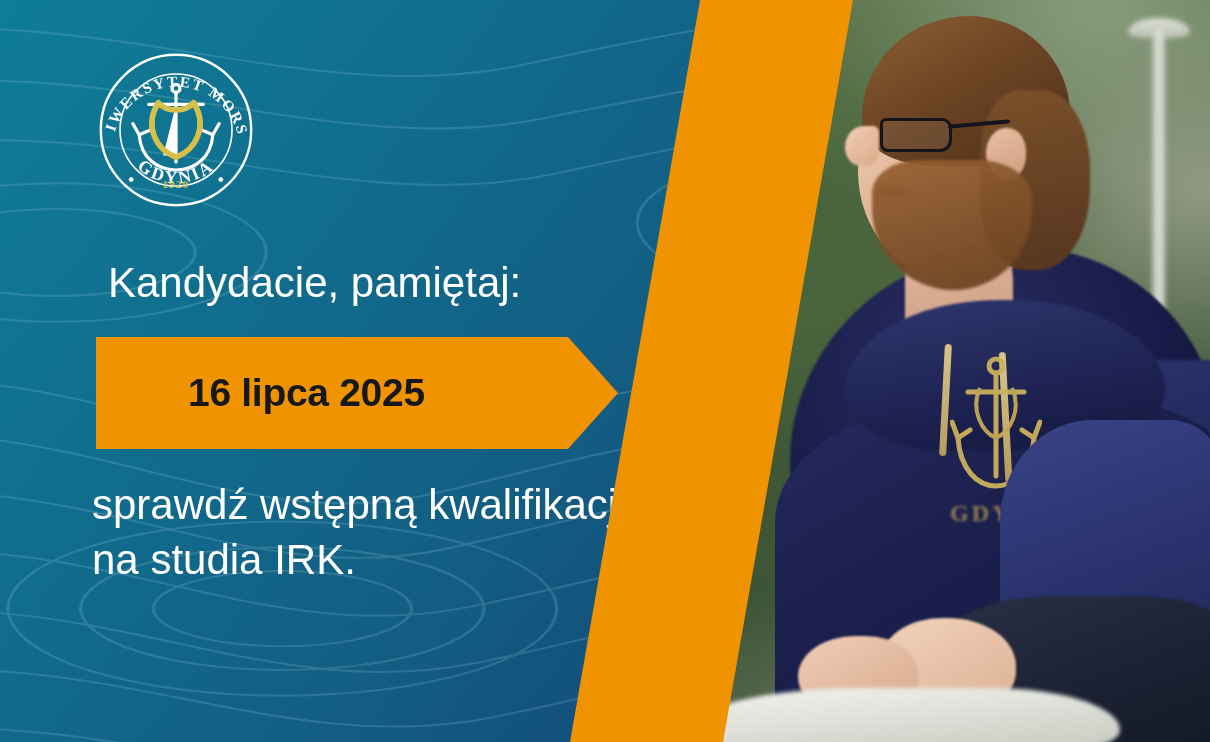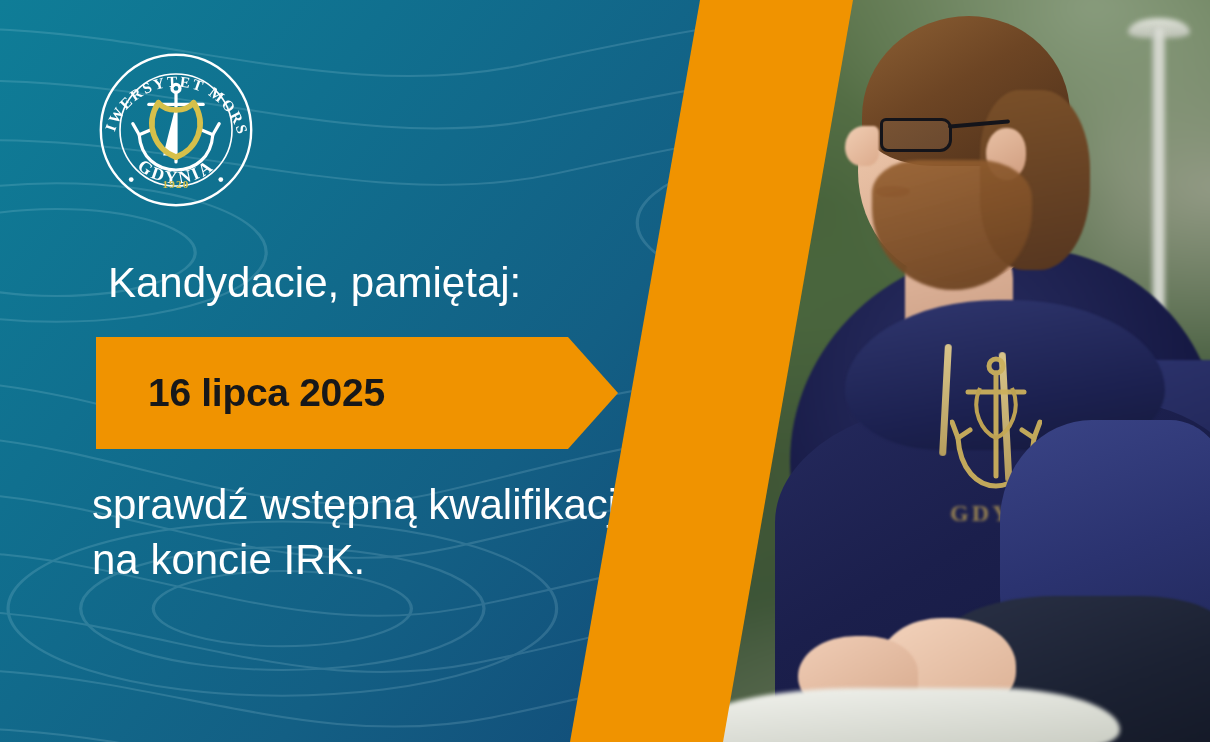--- a/index.html
+++ b/index.html
@@ -318,21 +318,21 @@
   .arrow-banner {
     position: absolute;
     left: 96px; top: 337px;
     width: 522px; height: 112px;
     background: #F09300;
     clip-path: polygon(0 0, 472px 0, 522px 50%, 472px 100%, 0 100%);
     display: flex;
     align-items: center;
   }
   .arrow-date {
-    margin-left: 52px;
+    margin-left: 92px;
     color: #17181a;
     font-size: 39px;
     font-weight: 700;
     letter-spacing: -0.3px;
   }
 
   .footline {
     position: absolute;
     left: 92px; top: 478px;
     width: 600px;
@@ -463,17 +463,17 @@
     </div>
 
     <div class="kicker">Kandydacie, pamiętaj:</div>
 
     <div class="arrow-banner">
       <span class="arrow-date">16 lipca 2025</span>
     </div>
 
     <div class="footline">
       <span class="ln">sprawdź wstępną kwalifikację</span>
-      <span class="ln">na koncie IRK.</span>
+      <span class="ln">na studia IRK.</span>
     </div>
   </div>
 
 </div>
 
 </body></html>

